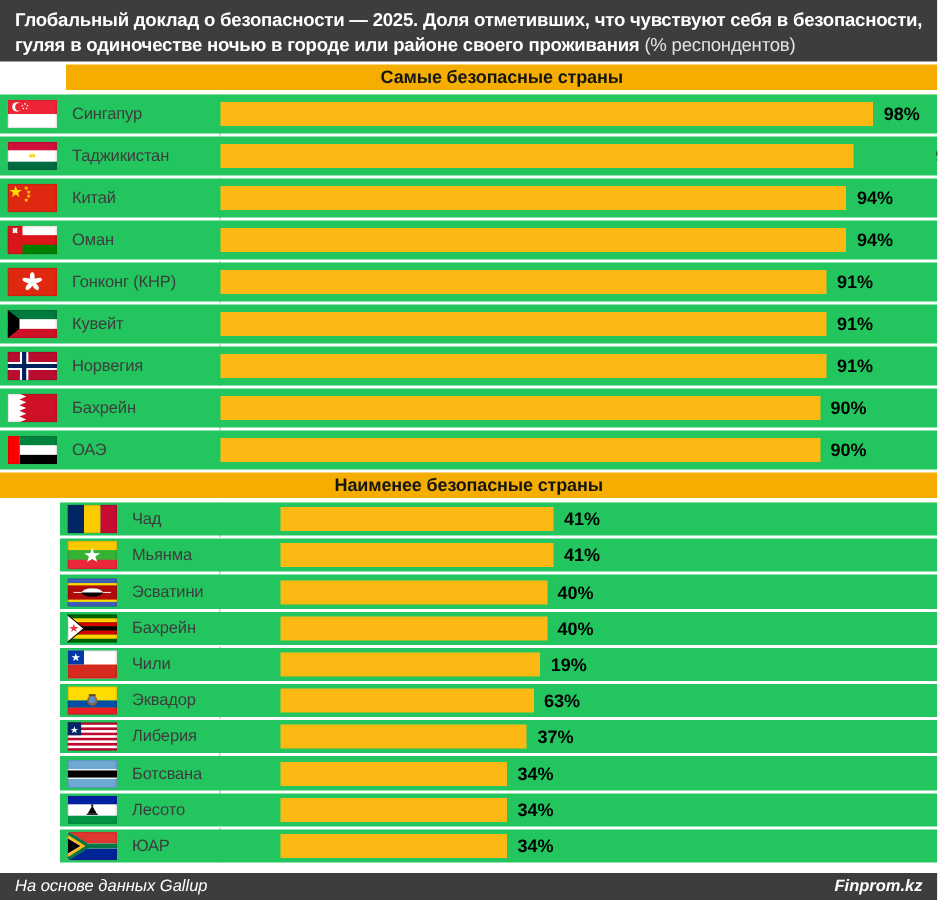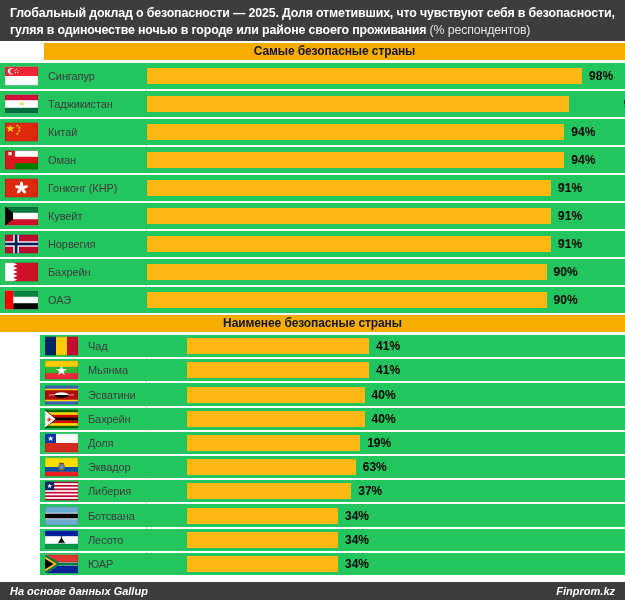--- a/index.html
+++ b/index.html
@@ -48,21 +48,21 @@
   }
   .val {
     position:absolute; top:50%; transform:translateY(-50%);
     font-weight:700; font-size:12px; color:#000; white-space:nowrap;
   }
   .footer {
     margin-top:auto; background:#3D3D3D; color:#fff; height:18px; flex:none;
     display:flex; justify-content:space-between; align-items:center;
     padding:0 10px; font-style:italic; font-size:11px;
   }
-  .footer .src { font-weight:700; }
+  .footer .src { font-weight:400; }
   .footer .brand { font-weight:700; font-size:11px; }
 </style>
 </head>
 <body>
 
 <div class="page">
   <div class="title">
     <span>Глобальный доклад о безопасности — 2025. Доля отметивших, что чувствуют себя в безопасности, гуляя в одиночестве ночью в городе или районе своего проживания</span><span class="suffix"> (% респондентов)</span>
   </div>
 
@@ -284,21 +284,21 @@
 
   <div class="row">
     <span class="flag">
           <svg viewBox="0 0 33 20" preserveAspectRatio="none">
             <rect width="33" height="20" fill="#fff"></rect>
             <rect y="10" width="33" height="10" fill="#D52B1E"></rect>
             <rect width="11" height="10" fill="#0039A6"></rect>
             <text x="5.5" y="7.8" text-anchor="middle" font-size="7.5" fill="#fff">★</text>
           </svg>
         </span>
-    <span class="country">Доля</span>
+    <span class="country">Чили</span>
     <span class="bar" style="width: 173.16px; background: rgb(253, 185, 19);"></span>
     <span class="val" style="left: 327.16px;">19%</span>
   </div>
 
   <div class="row">
     <span class="flag">
           <svg viewBox="0 0 33 20" preserveAspectRatio="none">
             <rect width="33" height="10" fill="#FFDD00"></rect>
             <rect y="10" width="33" height="5" fill="#034EA2"></rect>
             <rect y="15" width="33" height="5" fill="#ED1C24"></rect>

